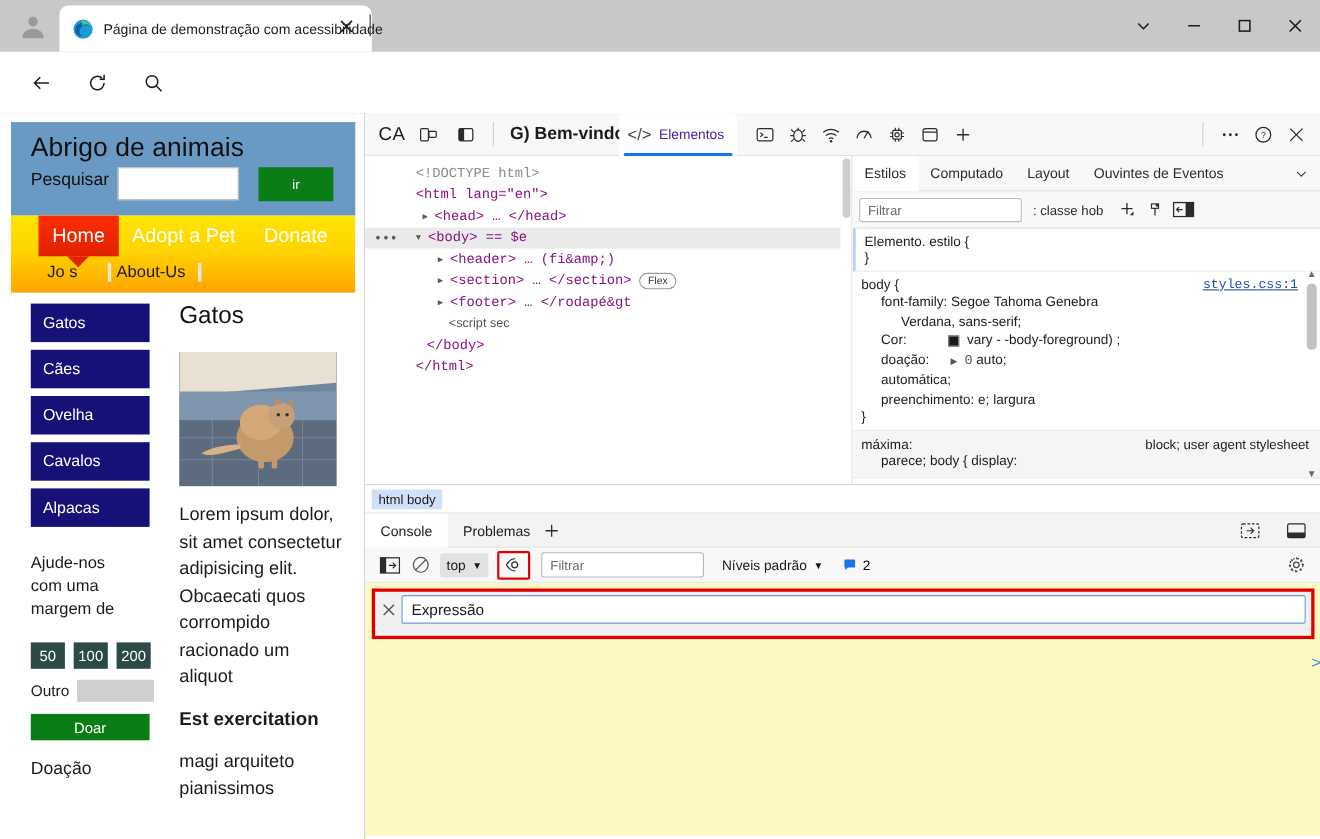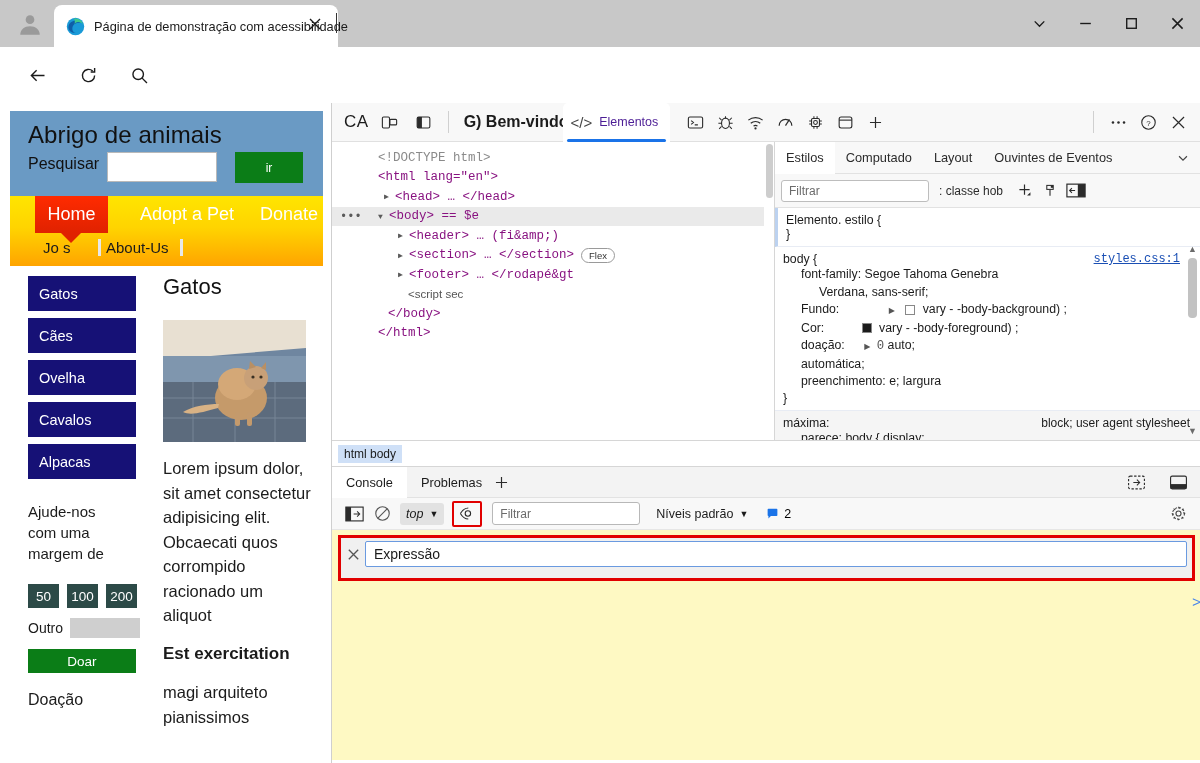--- a/index.html
+++ b/index.html
@@ -132,21 +132,21 @@
     background: linear-gradient(180deg, #ff2b00 0%, #e02200 100%);
     color: #ffffff; font-size: 18px;
     display: flex; align-items: center; justify-content: center;
   }
   .nav-home::after {
     content: ""; position: absolute; left: 26px; top: 37px;
     border-left: 10px solid transparent; border-right: 10px solid transparent;
     border-top: 10px solid #e02200;
   }
   .nav-link {
-    position: absolute; font-size: 18px; color: #ffffff; margin-left: 20px;
+    position: absolute; font-size: 18px; color: #ffffff;
   }
   .nav-adopt { left: 110px; top: 8px; }
   .nav-donate { left: 230px; top: 8px; }
   .nav-sub {
     position: absolute; font-size: 15px; color: #1b1b1b;
   }
   .nav-jobs { left: 33px; top: 43px; }
   .nav-about { left: 96px; top: 43px; }
   .nav-divider {
     position: absolute; top: 43px; width: 3px; height: 17px; background: #e8e8e8;
@@ -343,21 +343,21 @@
   .dw-tab.active { background: #ffffff; }
   .dw-right { position: absolute; right: 8px; display: flex; align-items: center; gap: 12px; }
 
   .console-toolbar {
     height: 32px; background: #f8f8f8; display: flex; align-items: center;
     border-bottom: 1px solid #e6e6e6; padding-left: 8px; position: relative;
   }
   .cn-btn { width: 28px; height: 26px; display: flex; align-items: center; justify-content: center; }
   .cn-select {
     background: #e2e2e2; height: 22px; border-radius: 3px; display: flex; align-items: center;
-    padding: 0 6px; font-size: 12.5px; color: #1b1b1b; margin: 0 4px; font-style: italic;
+    padding: 0 6px; font-size: 12.5px; color: #1b1b1b; margin: 0 4px;
   }
   .cn-eye {
     width: 30px; height: 26px; display: flex; align-items: center; justify-content: center;
     border: 2px solid #e10000; border-radius: 2px; margin: 0 4px;
   }
   .cn-filter {
     width: 148px; height: 23px; background: #ffffff; border: 1px solid #b8b8b8;
     border-radius: 3px; display: flex; align-items: center; padding-left: 7px;
     font-size: 12px; color: #6b6b6b; margin-left: 6px;
   }
@@ -765,26 +765,20 @@
             <div>Elemento. estilo {</div>
             <div>}</div>
           </div>
 
           <div class="st-rule">
             <div>body {</div>
             <a class="st-link">styles.css:1</a>
             <div class="st-prop">font-family: Segoe            Tahoma   Genebra</div>
             <div class="st-prop" style="padding-left:36px">Verdana, sans-serif;</div>
             <div class="st-prop">
-              <span>Fundo:</span>
-              <span class="tri-sm" style="margin-left:46px">▶</span>
-              <span class="swatch" style="background:#ffffff"></span>
-              <span>vary - -body-background) ;</span>
-            </div>
-            <div class="st-prop">
               <span>Cor:</span>
               <span class="swatch" style="background:#1b1b1b;margin-left:34px"></span>
               <span>vary - -body-foreground) ;</span>
             </div>
             <div class="st-prop">
               <span>doação:</span>
               <span class="tri-sm" style="margin-left:16px">▶</span>
               <span style="font-family:'Liberation Mono',monospace;color:#555">0</span>
               <span>auto;</span>
             </div>

